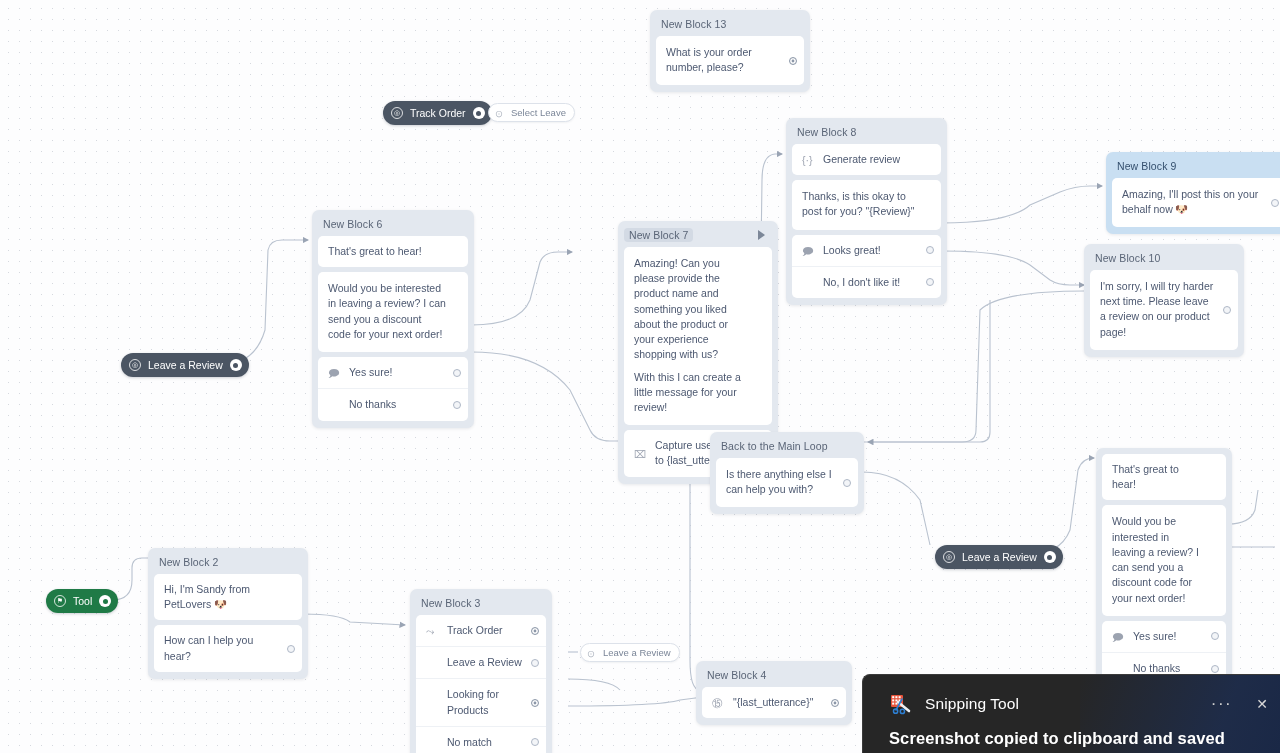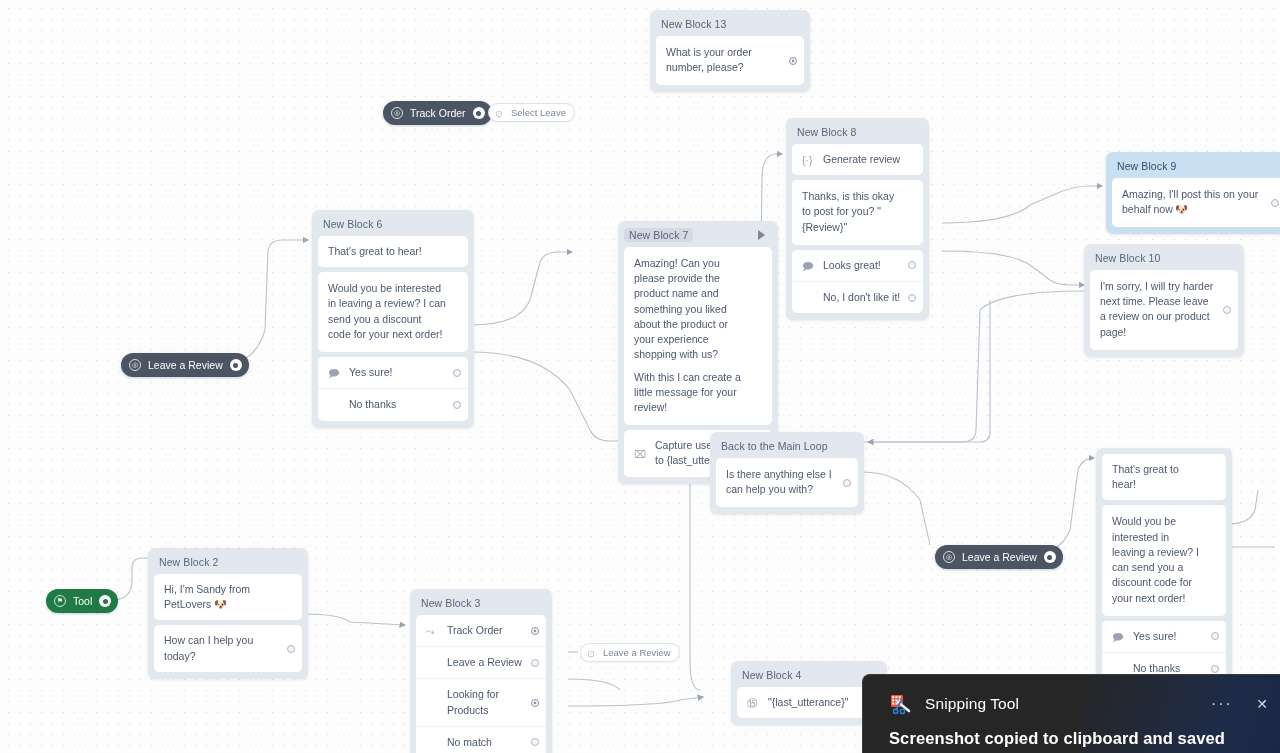--- a/index.html
+++ b/index.html
@@ -206,21 +206,21 @@
   <div class="pill" style="left:383px; top:101px;">
     <span class="pico">◎</span>
     <span>Track Order</span>
     <span class="pdot"></span>
   </div>
   <div class="ghost" style="left:488px; top:103px;">
     <span class="gico">⊙</span>
     <span>Select Leave</span>
   </div>
 
-  <div class="block" style="left:786px; top:118px; width:143px;">
+  <div class="block" style="left:786px; top:118px; width:161px;">
     <div class="bhead">
         <span>New Block 8</span>
       </div>
     <div class="cardgrp">
       <div class="row">
         <span class="micon">{·}</span>
         <span class="txt">Generate review</span>
       </div>
     </div>
     <div class="cardgrp">
@@ -374,21 +374,21 @@
     <div class="bhead">
         <span>New Block 2</span>
       </div>
     <div class="cardgrp">
       <div class="row">
         <span class="txt">Hi, I'm Sandy from PetLovers 🐶</span>
       </div>
     </div>
     <div class="cardgrp">
       <div class="row">
-        <span class="txt">How can I help you today?</span>
+        <span class="txt">How can I help you hear?</span>
         <span class="port"></span>
       </div>
     </div>
   </div>
 
   <div class="block" style="left:410px; top:589px; width:142px;">
     <div class="bhead">
         <span>New Block 3</span>
       </div>
     <div class="cardgrp">
@@ -413,21 +413,21 @@
         <span class="port"></span>
       </div>
     </div>
   </div>
 
   <div class="ghost" style="left:580px; top:643px;">
     <span class="gico">⊙</span>
     <span>Leave a Review</span>
   </div>
 
-  <div class="block" style="left:731px; top:661px; width:156px;">
+  <div class="block" style="left:696px; top:661px; width:156px;">
     <div class="bhead">
         <span>New Block 4</span>
       </div>
     <div class="cardgrp">
       <div class="row">
         <span class="micon">⑮</span>
         <span class="txt">"{last_utterance}"</span>
         <span class="port filled"></span>
       </div>
     </div>

